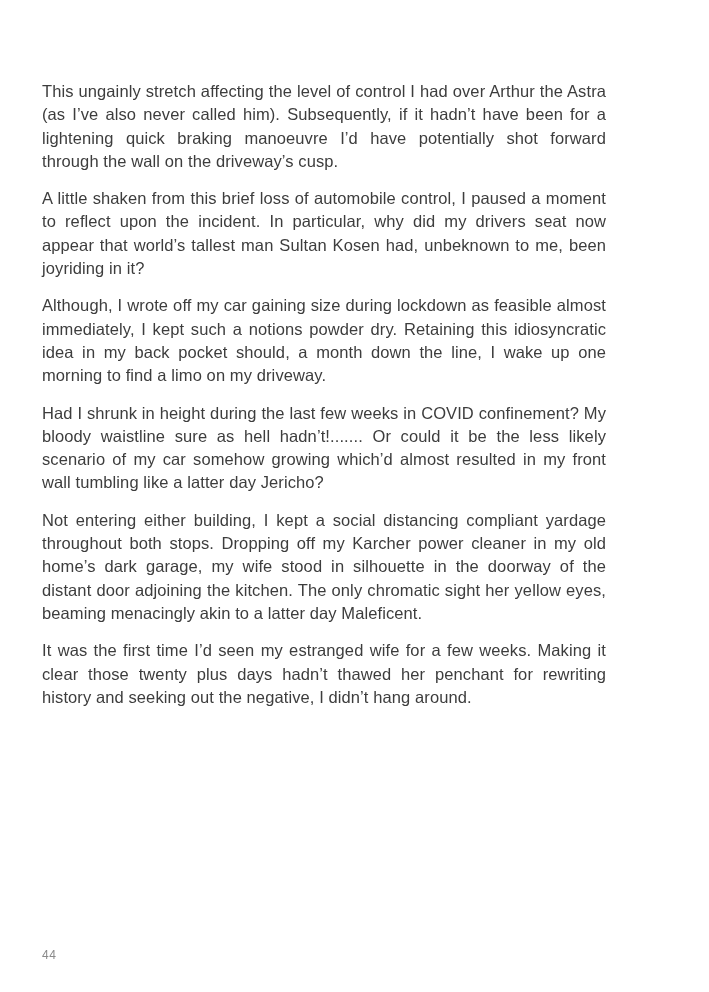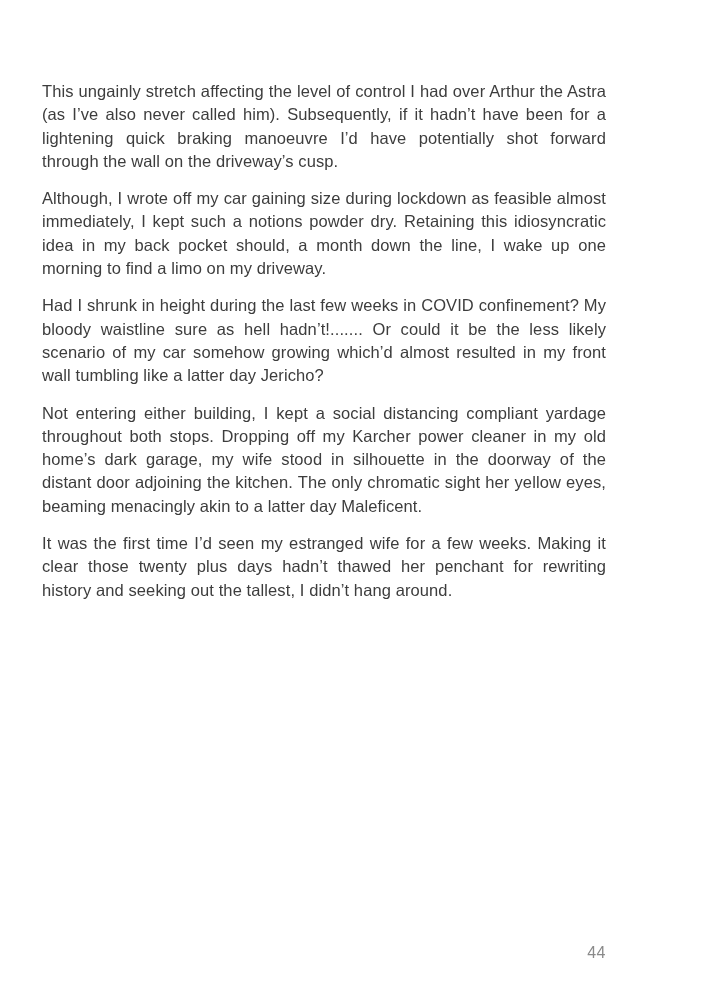--- a/index.html
+++ b/index.html
@@ -27,31 +27,32 @@
     margin: 0 0 14px 0;
     font-size: 16.5px;
     line-height: 23.3px;
     text-align: justify;
     text-justify: inter-word;
     letter-spacing: 0.1px;
     color: #3d3d3d;
   }
   .page-number {
     margin-top: auto;
-    text-align: right;
-    font-size: 16px;
+    text-align: left;
+    font-size: 12px;
     color: #8a8a8a;
     letter-spacing: 0.5px;
   }
 </style>
 </head>
 <body>
 
 <div class="page">
   <div class="content">
     <p>This ungainly stretch affecting the level of control I had over Arthur the Astra (as I’ve also never called him). Subsequently, if it hadn’t have been for a lightening quick braking manoeuvre I’d have potentially shot forward through the wall on the driveway’s cusp.</p>
+    <p>A little shaken from this brief loss of automobile control, I paused a moment to reflect upon the incident. In particular, why did my drivers seat now appear that world’s tallest man Sultan Kosen had, unbeknown to me, been joyriding in it?</p>
     <p>Although, I wrote off my car gaining size during lockdown as feasible almost immediately, I kept such a notions powder dry. Retaining this idiosyncratic idea in my back pocket should, a month down the line, I wake up one morning to find a limo on my driveway.</p>
     <p>Had I shrunk in height during the last few weeks in COVID confinement? My bloody waistline sure as hell hadn’t!....... Or could it be the less likely scenario of my car somehow growing which’d almost resulted in my front wall tumbling like a latter day Jericho?</p>
     <p>Not entering either building, I kept a social distancing compliant yardage throughout both stops. Dropping off my Karcher power cleaner in my old home’s dark garage, my wife stood in silhouette in the doorway of the distant door adjoining the kitchen. The only chromatic sight her yellow eyes, beaming menacingly akin to a latter day Maleficent.</p>
-    <p>It was the first time I’d seen my estranged wife for a few weeks. Making it clear those twenty plus days hadn’t thawed her penchant for rewriting history and seeking out the tallest, I didn’t hang around.</p>
+    <p>It was the first time I’d seen my estranged wife for a few weeks. Making it clear those twenty plus days hadn’t thawed her penchant for rewriting history and seeking out the negative, I didn’t hang around.</p>
   </div>
   <div class="page-number">44</div>
 </div>
 
 </body></html>

